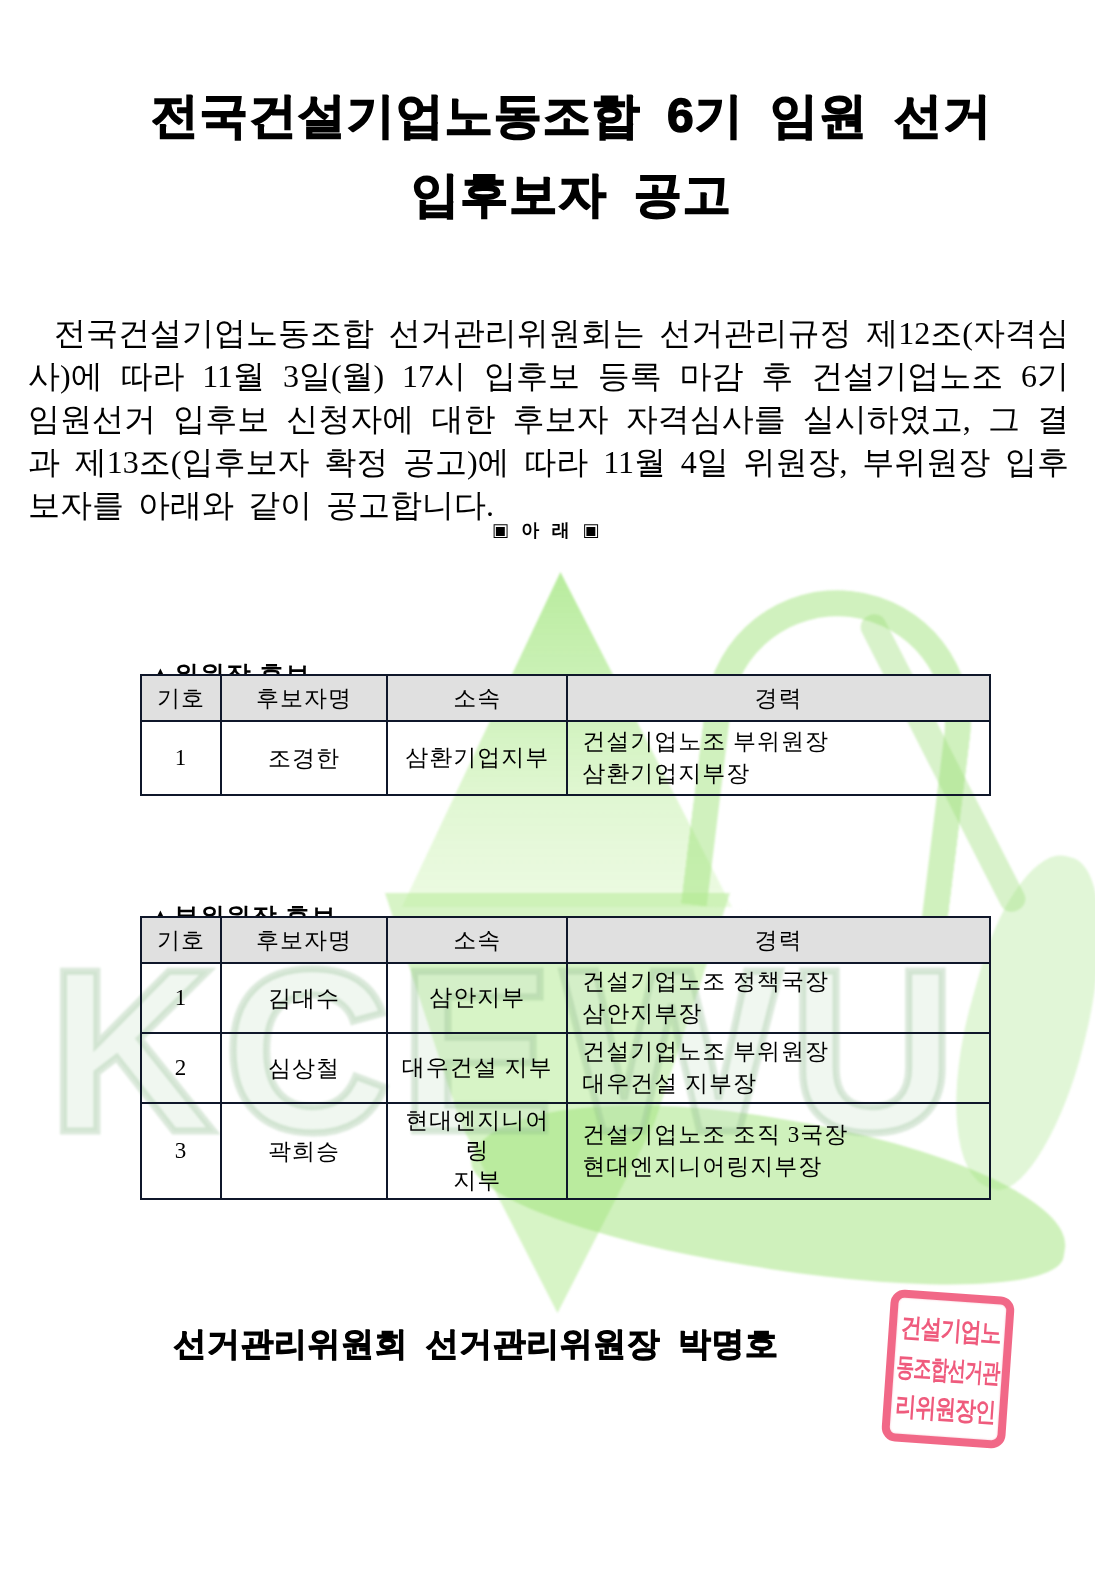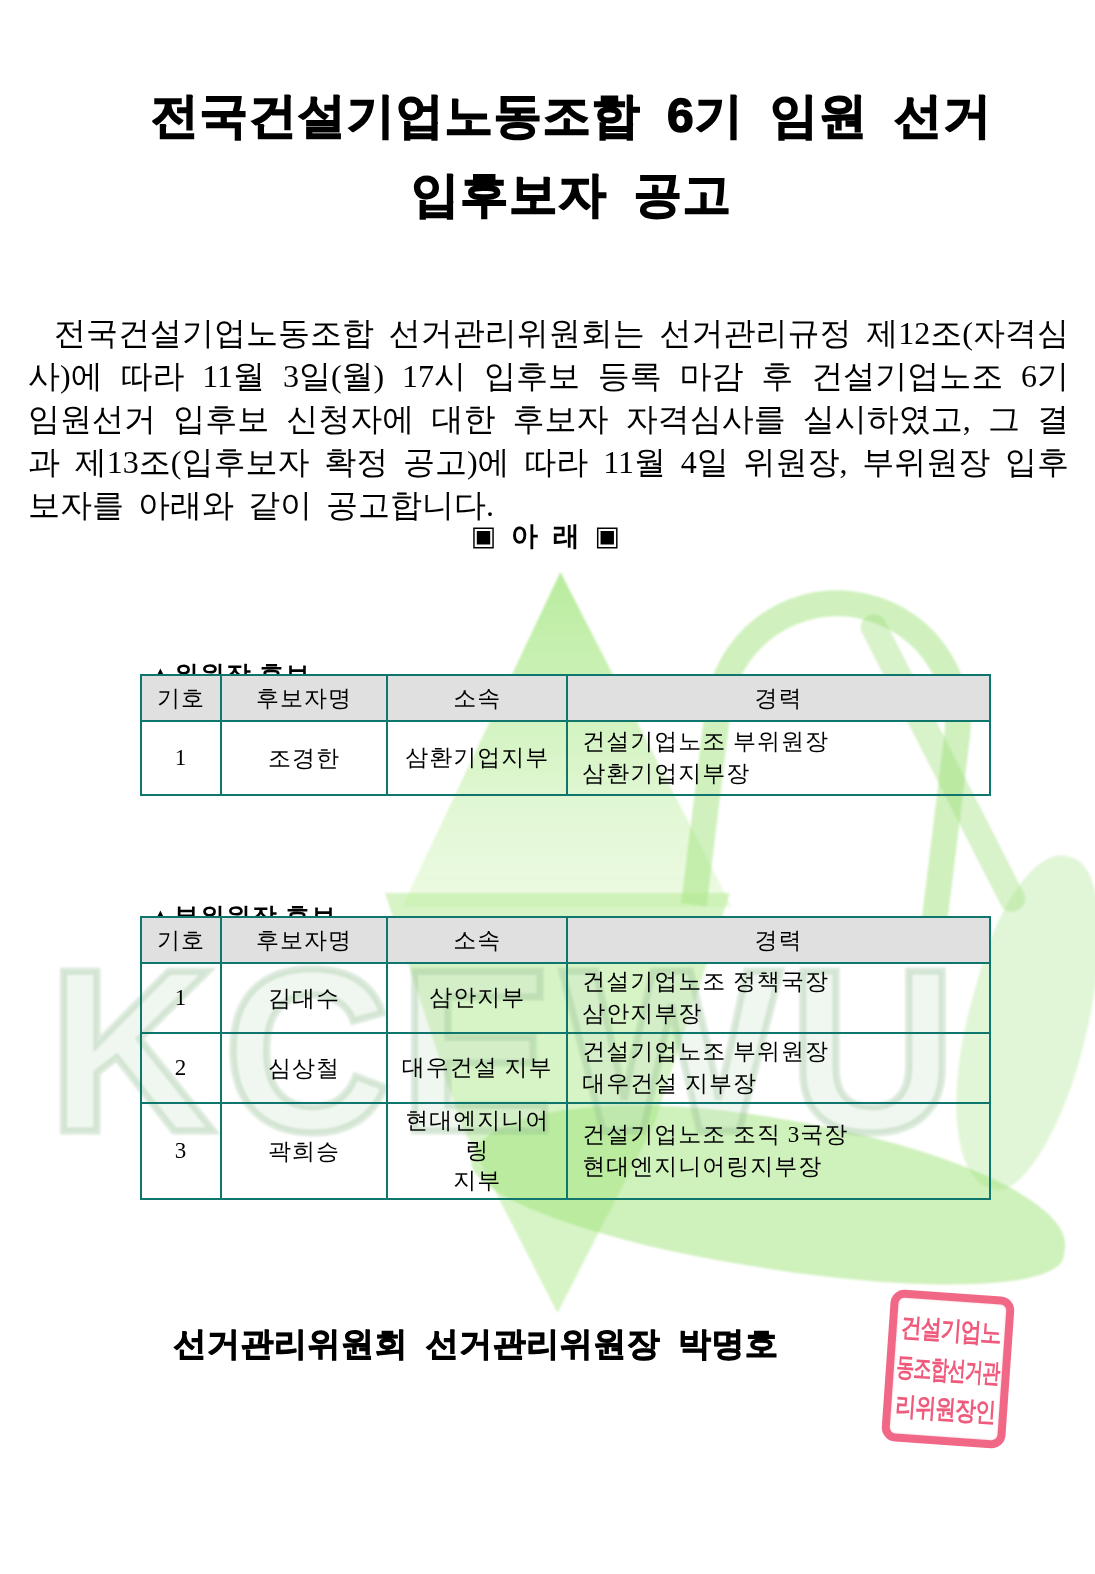--- a/index.html
+++ b/index.html
@@ -70,38 +70,38 @@
   }
   .doc-title .tl1{margin-bottom:31px;}
   .body-text{
     position:absolute;top:312px;left:28px;right:26px;
     font-size:32px;line-height:43px;
     text-align:justify;text-indent:26px;
     word-spacing:6px;margin:0;
   }
   .divider{
     position:absolute;top:518px;left:0;width:100%;
-    text-align:center;font-size:27px;font-weight:700;letter-spacing:4px;
+    text-align:center;font-size:18px;font-weight:700;letter-spacing:4px;
   }
   .tbl-heading{
     position:absolute;left:148px;
     font-size:25px;font-weight:700;letter-spacing:1px;margin-top:32px;
   }
   .h1pos{top:626px;}
   .h2pos{top:868px;}
   table.cand-table{
     position:absolute;left:140px;width:851px;
     border-collapse:collapse;table-layout:fixed;
     font-size:23px;
     background:transparent;
   }
   .t1pos{top:674px;}
   .t2pos{top:916px;}
   .cand-table th,.cand-table td{
-    border:2px solid #0f766e;
+    border:2px solid #0f172a;
     padding:2px 6px;
     vertical-align:middle;
     text-align:center;
     letter-spacing:1px;
   }
   .cand-table thead th{
     background:#e0e0e0;
     font-weight:400;height:40px;
   }
   .t1pos tbody tr{height:74px;}

